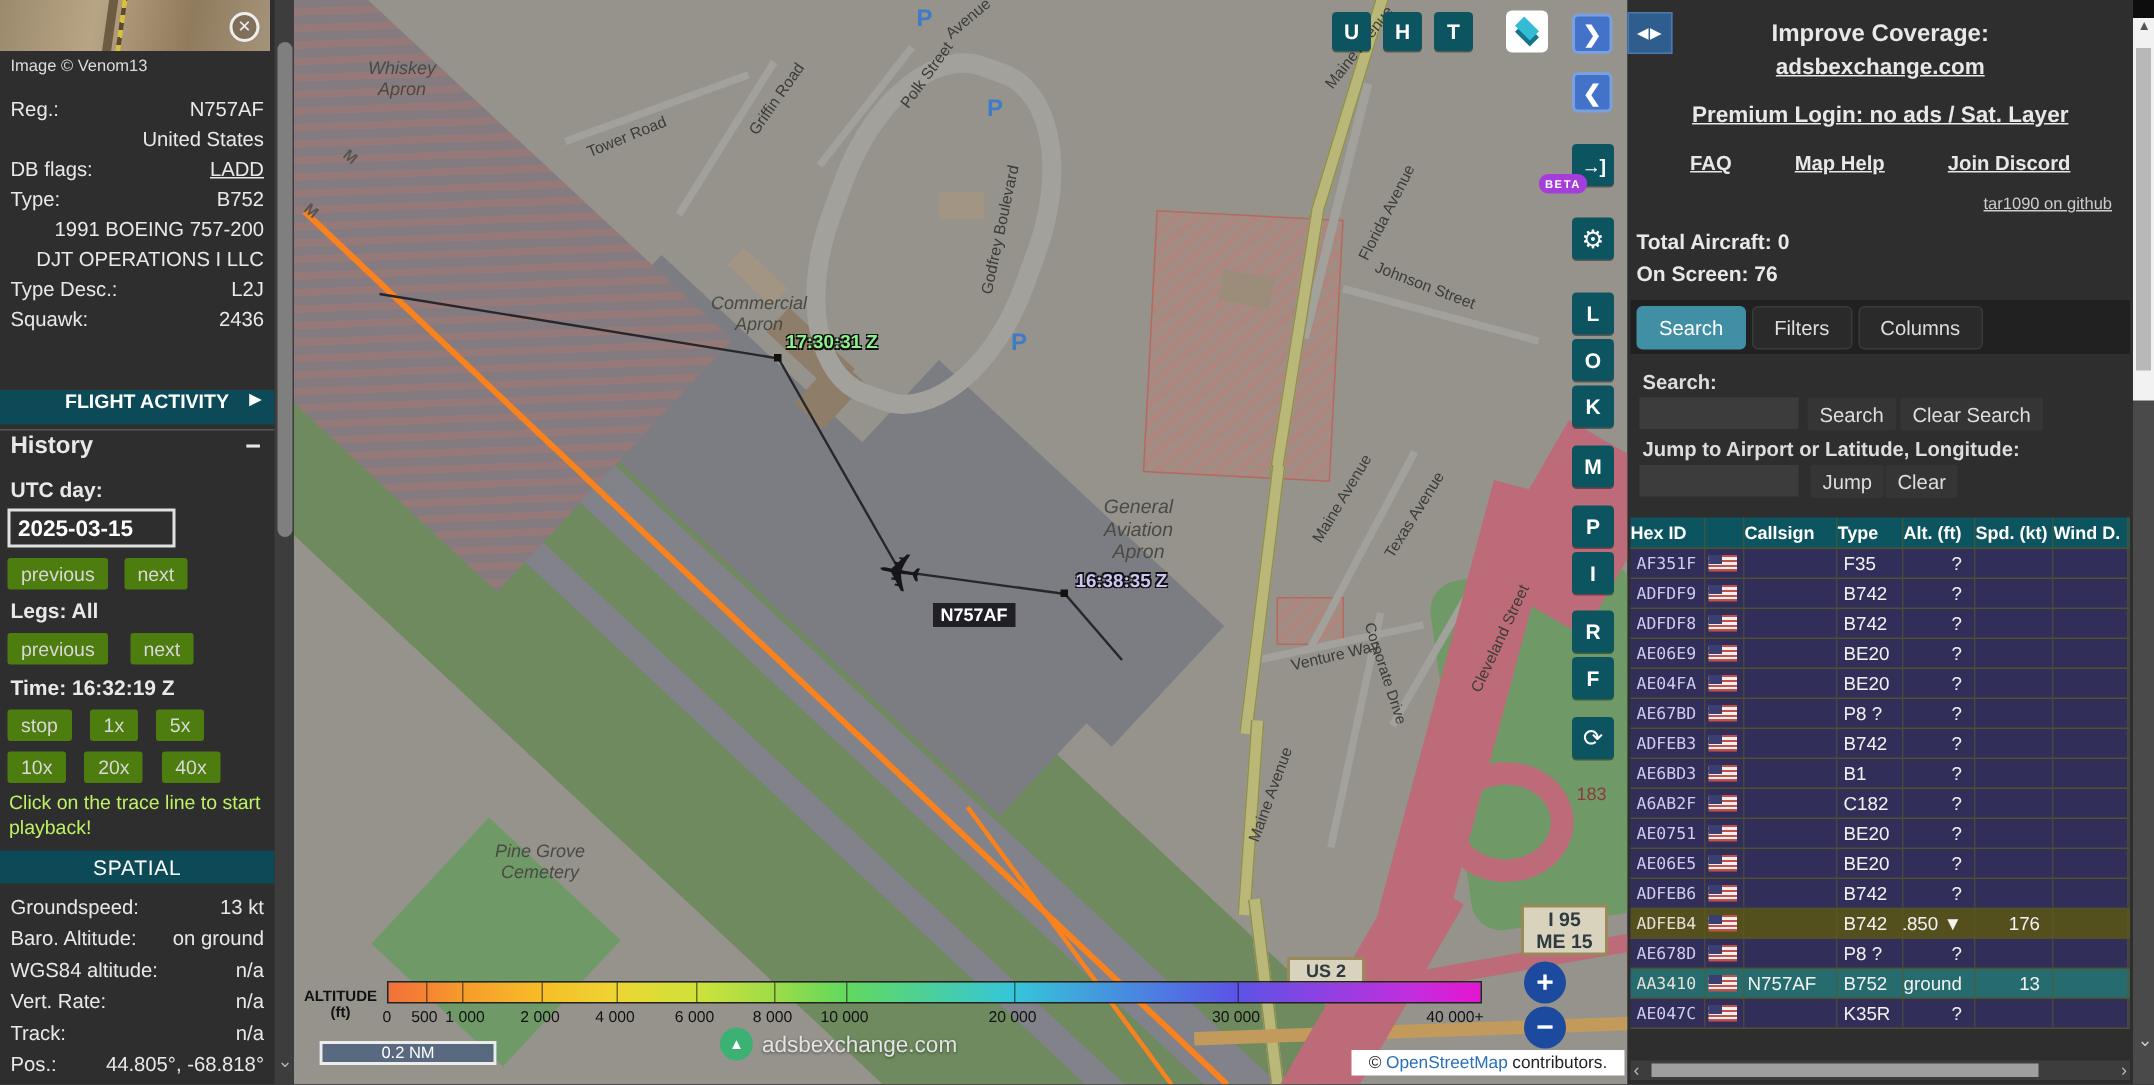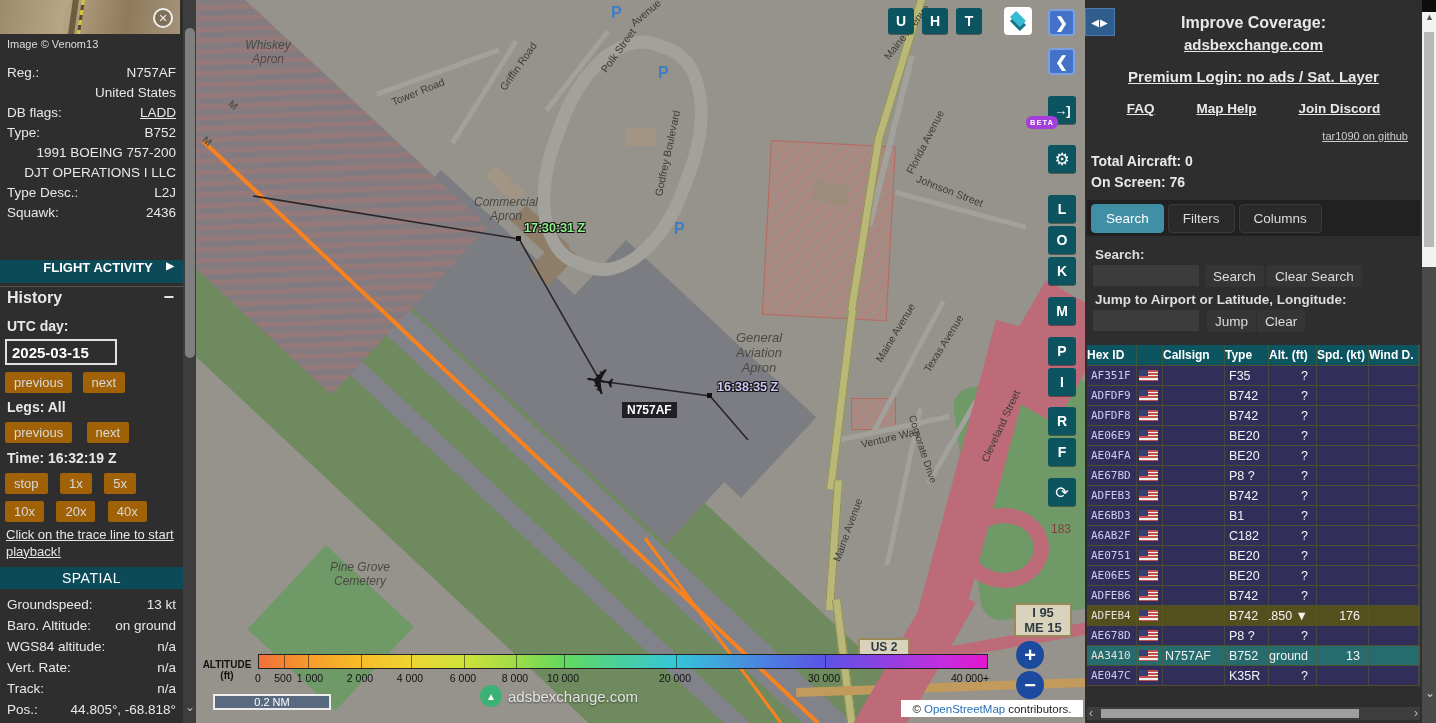--- a/index.html
+++ b/index.html
@@ -26,22 +26,22 @@
   .btn-flight { position:absolute; left:0; top:260px; width:183px; height:23px; background:#0c4a57; color:#fff;
                 font-weight:bold; font-size:13px; display:flex; align-items:flex-start; justify-content:center;padding-left:13px; }
   .btn-flight .arr { position:absolute; right:9px; font-size:10px; }
   .hist-head { position:absolute; left:0; top:286px; width:183px; height:24px; border-top:1px solid #555;
                font-weight:bold; font-size:16px; padding:2px 7px; }
   .hist-head .min { position:absolute; right:9px; top:0px; font-size:18px; font-weight:bold; }
   .sec-label { position:absolute; font-weight:bold; font-size:14px; left:7px; }
   .date-input { position:absolute; left:5px; top:339px; width:112px; height:26px; background:#2e2e2e;
                 border:2px solid #e0e0e0; color:#fff; font-weight:bold; font-size:15px; padding:0 5px;
                 font-family:"Liberation Sans",sans-serif; }
-  .sbtn { background:#a16207; color:#d8d8d8; font-size:13px; padding:3px 9px; border-radius:2px; display:inline-block; }
-  .hint { position:absolute; left:6px; top:527px; width:172px; font-size:13px; line-height:1.3; color:#e5e5e5;text-decoration:underline; }
+  .sbtn { background:#4d7c0f; color:#d8d8d8; font-size:13px; padding:3px 9px; border-radius:2px; display:inline-block; }
+  .hint { position:absolute; left:6px; top:527px; width:172px; font-size:13px; line-height:1.3; color:#bef264; }
   .spatial-head { position:absolute; left:0; top:567px; width:183px; height:22px; background:#0c4a57; color:#fff;
                   font-size:14px; display:flex; align-items:center; justify-content:center; letter-spacing:.5px; }
   
   .lscroll { position:absolute; left:183px; top:0; width:13px; height:723px; background:#3d3d3d; z-index:85; }
   .lscroll .thumb { position:absolute; left:1.5px; top:28px; width:10px; height:330px; background:#7f7f7f; border-radius:5px; }
   .lscroll .dn { position:absolute; left:2px; top:700px; color:#b5b5b5; font-size:12px; }
 
   
   .map { position:absolute; left:196px; top:0; width:889px; height:723px; background:#95938c; overflow:hidden; }
   .rot { position:absolute; transform-origin:0 0; }

